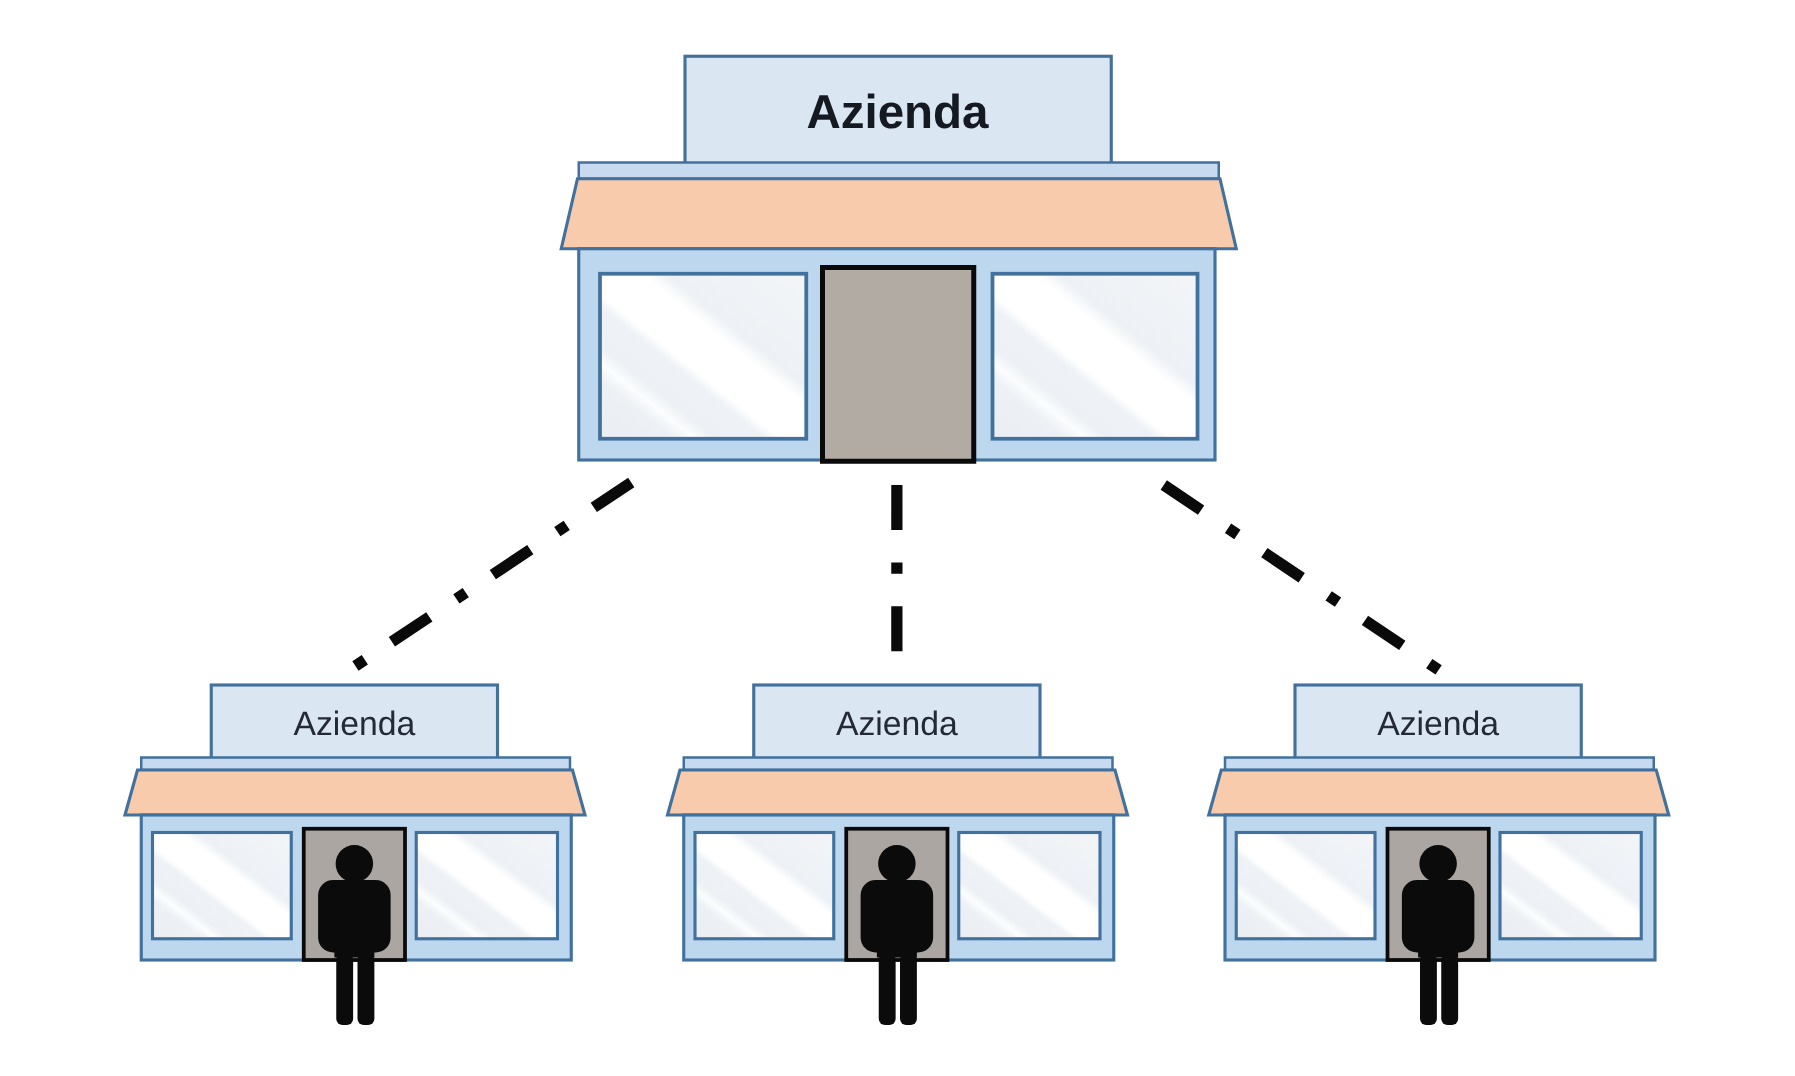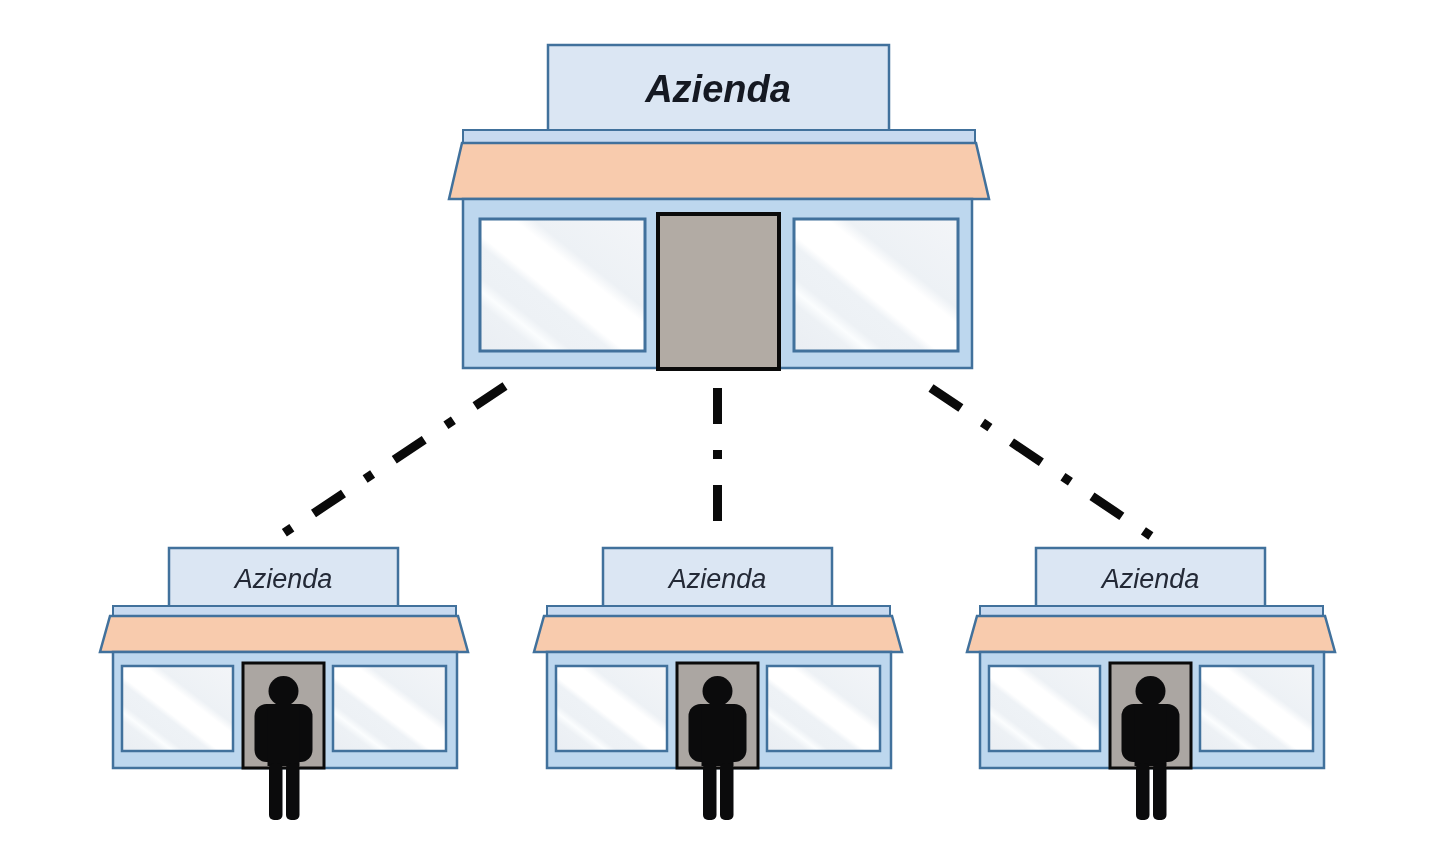--- a/index.html
+++ b/index.html
@@ -7,21 +7,20 @@
     padding: 0;
     background: #ffffff;
   }
   .stage {
     position: relative;
     width: 1436px;
     height: 861px;
     background: var(--page-bg, #ffffff);
     font-family: "Liberation Sans", sans-serif;
     overflow: hidden;
-    font-style: italic;
   }
   svg { display: block; }
 
   .connector {
     stroke: var(--connector-color, #0a0a0a);
     stroke-width: 9;
     stroke-dasharray: 36 26 9 26;
     fill: none;
     stroke-linecap: butt;
   }

